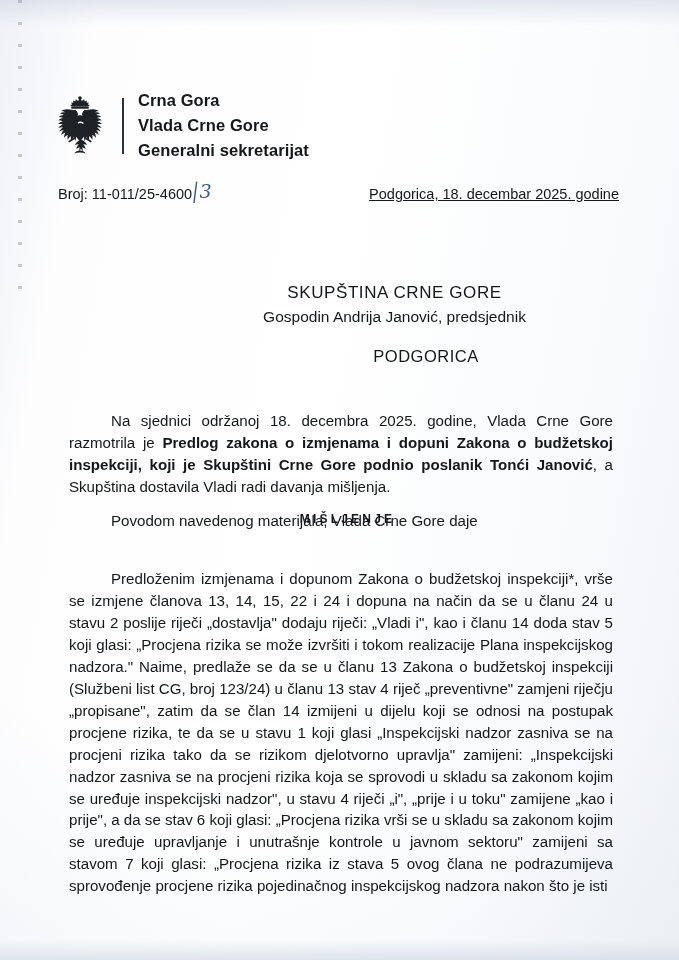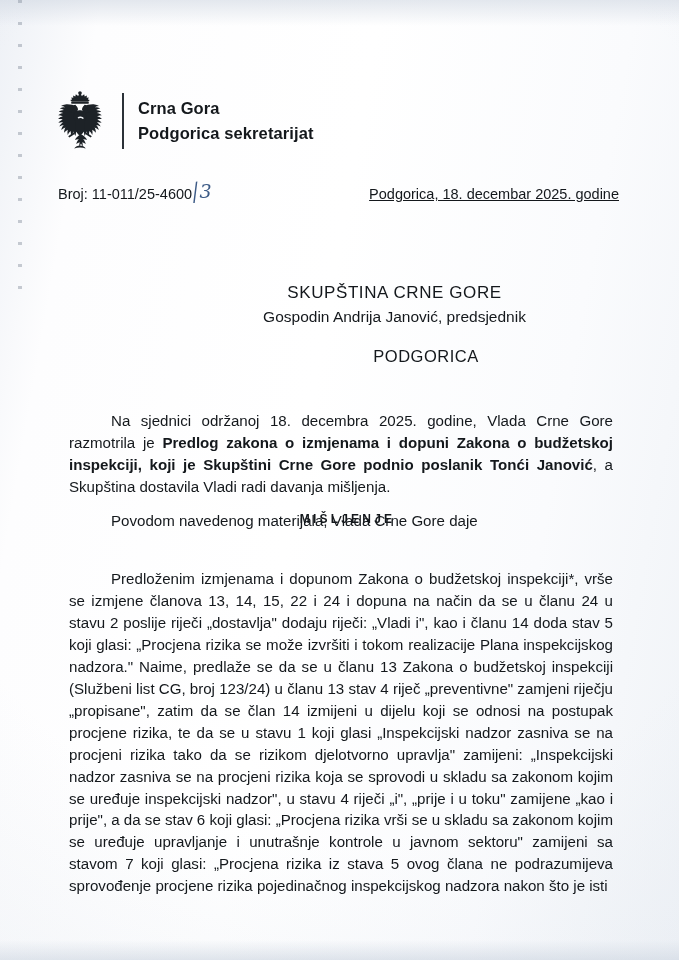--- a/index.html
+++ b/index.html
@@ -247,21 +247,22 @@
             <path d="M21.8 44.2l-5.6 4.0 1.1 1.4 5.4-3.6z"></path>
             <path d="M34.2 44.2l5.6 4.0-1.1 1.4-5.4-3.6z"></path>
 
             <path d="M28 57.6c-2.4 0-4.5 1.1-5.8 2.9 1.8-.6 3.7-.9 5.8-.9s4.0.3 5.8.9c-1.3-1.8-3.4-2.9-5.8-2.9z"></path>
           </g>
         </svg>
       </div>
       <div class="letterhead-rule"></div>
       <div class="letterhead-lines">
         <div>Crna Gora</div>
-        <div>Podgorica sekretarijat</div>
+        <div>Vlada Crne Gore</div>
+        <div>Generalni sekretarijat</div>
       </div>
     </div>
 
     <div class="ref-row">
       <div class="ref-number">
         <span>Broj: 11-011/25-4600</span>
         <span class="ref-hand"><span class="slash">/</span><span>3</span></span>
       </div>
       <div class="place-date">Podgorica, 18. decembar 2025. godine</div>
     </div>

